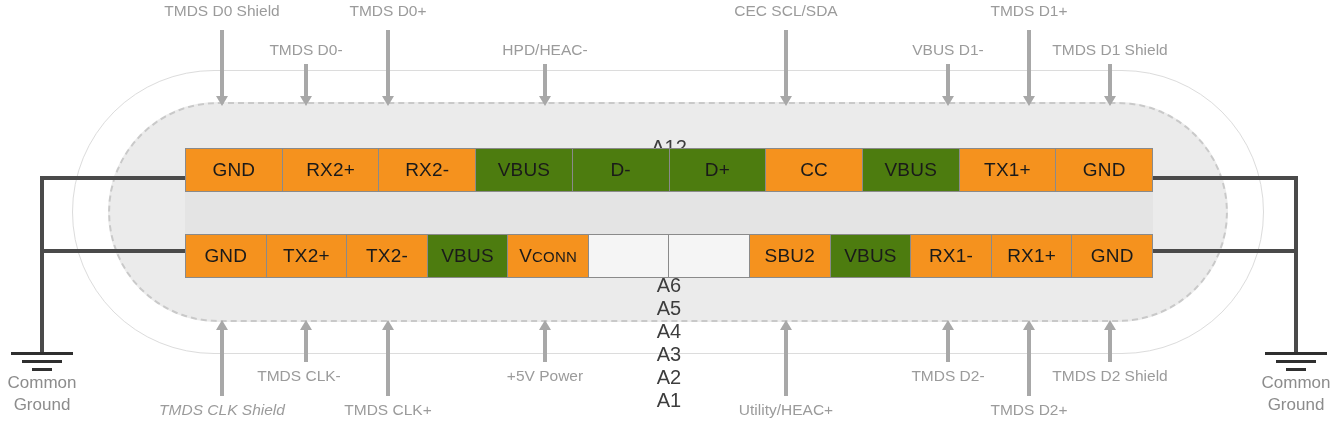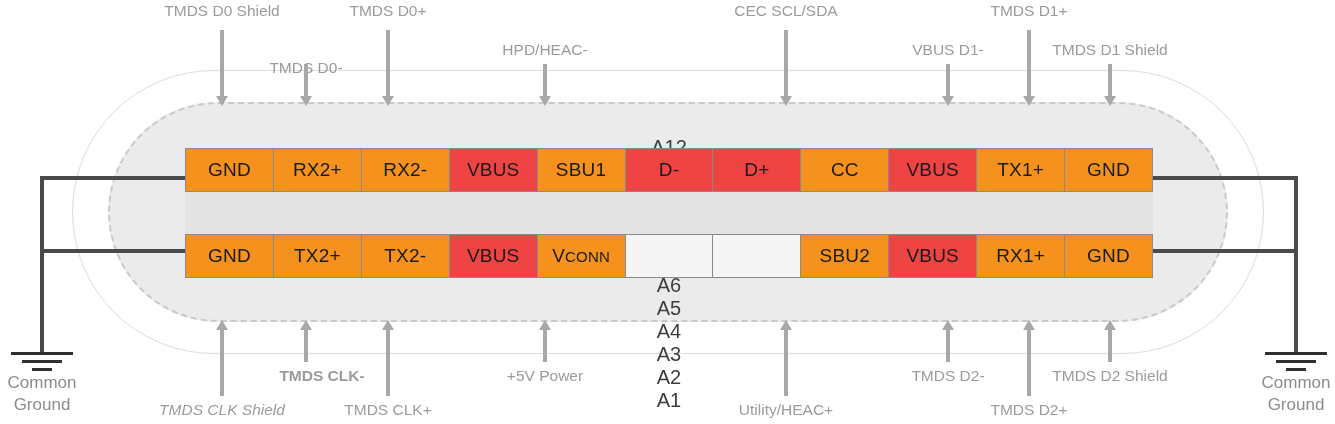--- a/index.html
+++ b/index.html
@@ -58,21 +58,21 @@
     box-sizing:border-box;
     display:flex;
     align-items:center;
     justify-content:center;
     font-size:19px;
     color:#1a1a1a;
     letter-spacing:.2px;
   }
   .pin-cell:first-child{margin-left:0;}
   .pin-cell.orange{background:#f5921e;}
-  .pin-cell.white{background:#ef4444;}
+  .pin-cell.white{background:#4d7c0f;}
   .pin-cell.empty{background:#f5f5f5;}
 
   .pin-cell .sc{font-size:19px;}
   .pin-cell .sc .small{font-size:15px;}
 
   
   .mid-band{
     position:absolute;left:0;top:43px;width:968px;height:44px;
     background:#e4e4e4;
     border-top:1px solid #9a9a9a;
@@ -169,23 +169,20 @@
         </div>
         <div class="pin-cell orange">
           <span>RX2+</span>
         </div>
         <div class="pin-cell orange">
           <span>RX2-</span>
         </div>
         <div class="pin-cell white">
           <span>VBUS</span>
         </div>
-        <div class="pin-cell orange">
-          <span>SBU1</span>
-        </div>
         <div class="pin-cell white">
           <span>D-</span>
         </div>
         <div class="pin-cell white">
           <span>D+</span>
         </div>
         <div class="pin-cell orange">
           <span>CC</span>
         </div>
         <div class="pin-cell white">
@@ -218,38 +215,41 @@
           <span></span>
         </div>
         <div class="pin-cell empty">
           <span></span>
         </div>
         <div class="pin-cell orange">
           <span>SBU2</span>
         </div>
         <div class="pin-cell white">
           <span>VBUS</span>
+        </div>
+        <div class="pin-cell orange">
+          <span>RX1-</span>
         </div>
         <div class="pin-cell orange">
           <span>RX1+</span>
         </div>
         <div class="pin-cell orange">
           <span>GND</span>
         </div>
       </div>
   </div>
 
 
   <div id="annotations-top">
       <div class="ann" style="left: 222px; top: 2px;">TMDS D0 Shield</div>
       <div class="arrow down" style="left: 222px; top: 30px; height: 76px;">
         <div class="stem" style="height: 66px; top: 0px;"></div>
         <div class="head" style="top: 66px;"></div>
       </div>
-      <div class="ann" style="left: 306px; top: 41px; margin-top: 18px;">TMDS D0-</div>
+      <div class="ann" style="left: 306px; top: 41px;">TMDS D0-</div>
       <div class="arrow down" style="left: 306px; top: 64px; height: 42px;">
         <div class="stem" style="height: 32px; top: 0px;"></div>
         <div class="head" style="top: 32px;"></div>
       </div>
       <div class="ann" style="left: 388px; top: 2px;">TMDS D0+</div>
       <div class="arrow down" style="left: 388px; top: 30px; height: 76px;">
         <div class="stem" style="height: 66px; top: 0px;"></div>
         <div class="head" style="top: 66px;"></div>
       </div>
       <div class="ann" style="left: 545px; top: 41px;">HPD/HEAC-</div>
@@ -277,21 +277,21 @@
         <div class="stem" style="height: 32px; top: 0px;"></div>
         <div class="head" style="top: 32px;"></div>
       </div>
     </div>
   <div id="annotations-bottom">
       <div class="ann" style="left: 222px; top: 401px; font-style: italic;">TMDS CLK Shield</div>
       <div class="arrow up" style="left: 222px; top: 320px; height: 76px;">
         <div class="stem" style="height: 66px; top: 10px;"></div>
         <div class="head" style="top: 0px;"></div>
       </div>
-      <div class="ann" style="left: 322px; top: 367px; font-weight: bold;">TMDS CLK-</div>
+      <div class="ann" style="left: 299px; top: 367px;">TMDS CLK-</div>
       <div class="arrow up" style="left: 306px; top: 320px; height: 42px;">
         <div class="stem" style="height: 32px; top: 10px;"></div>
         <div class="head" style="top: 0px;"></div>
       </div>
       <div class="ann" style="left: 388px; top: 401px;">TMDS CLK+</div>
       <div class="arrow up" style="left: 388px; top: 320px; height: 76px;">
         <div class="stem" style="height: 66px; top: 10px;"></div>
         <div class="head" style="top: 0px;"></div>
       </div>
       <div class="ann" style="left: 545px; top: 367px; text-align: right;">+5V Power</div>

